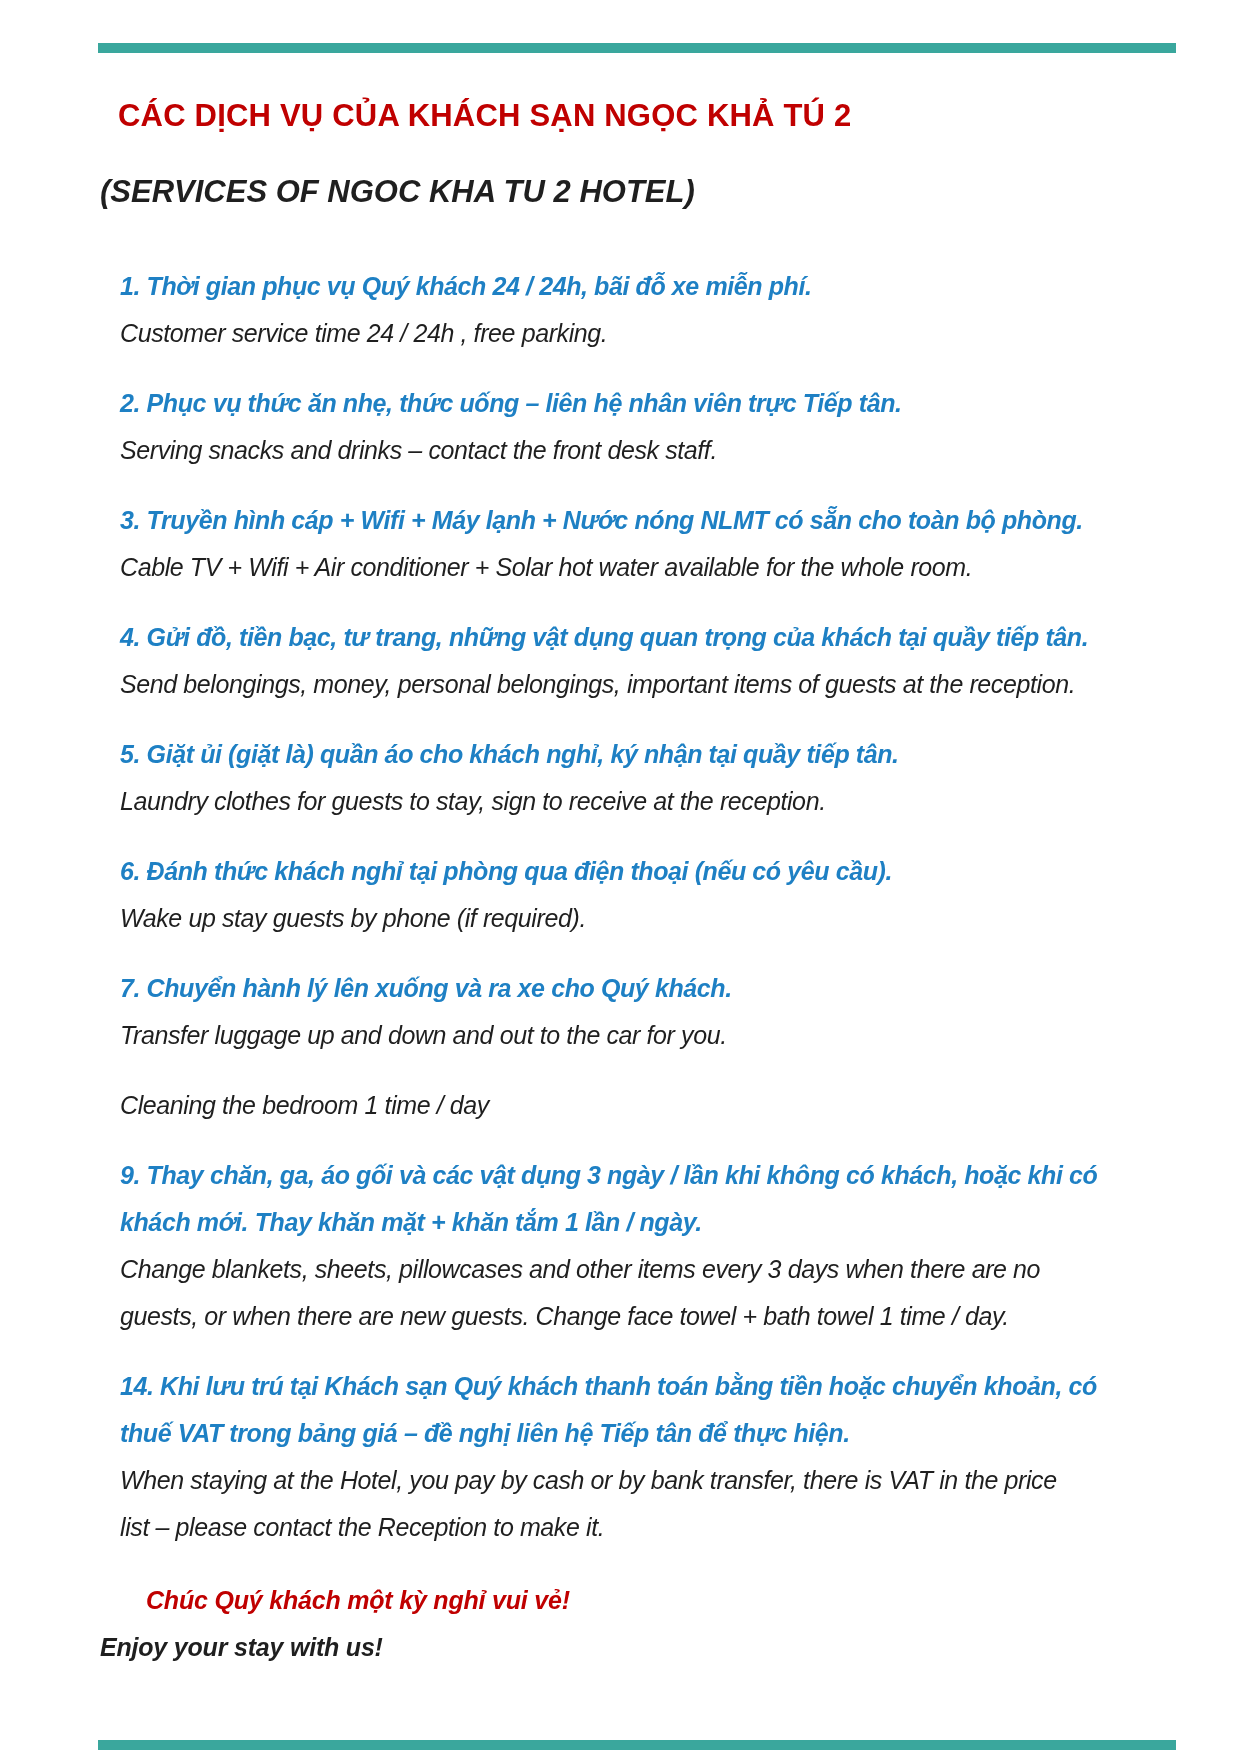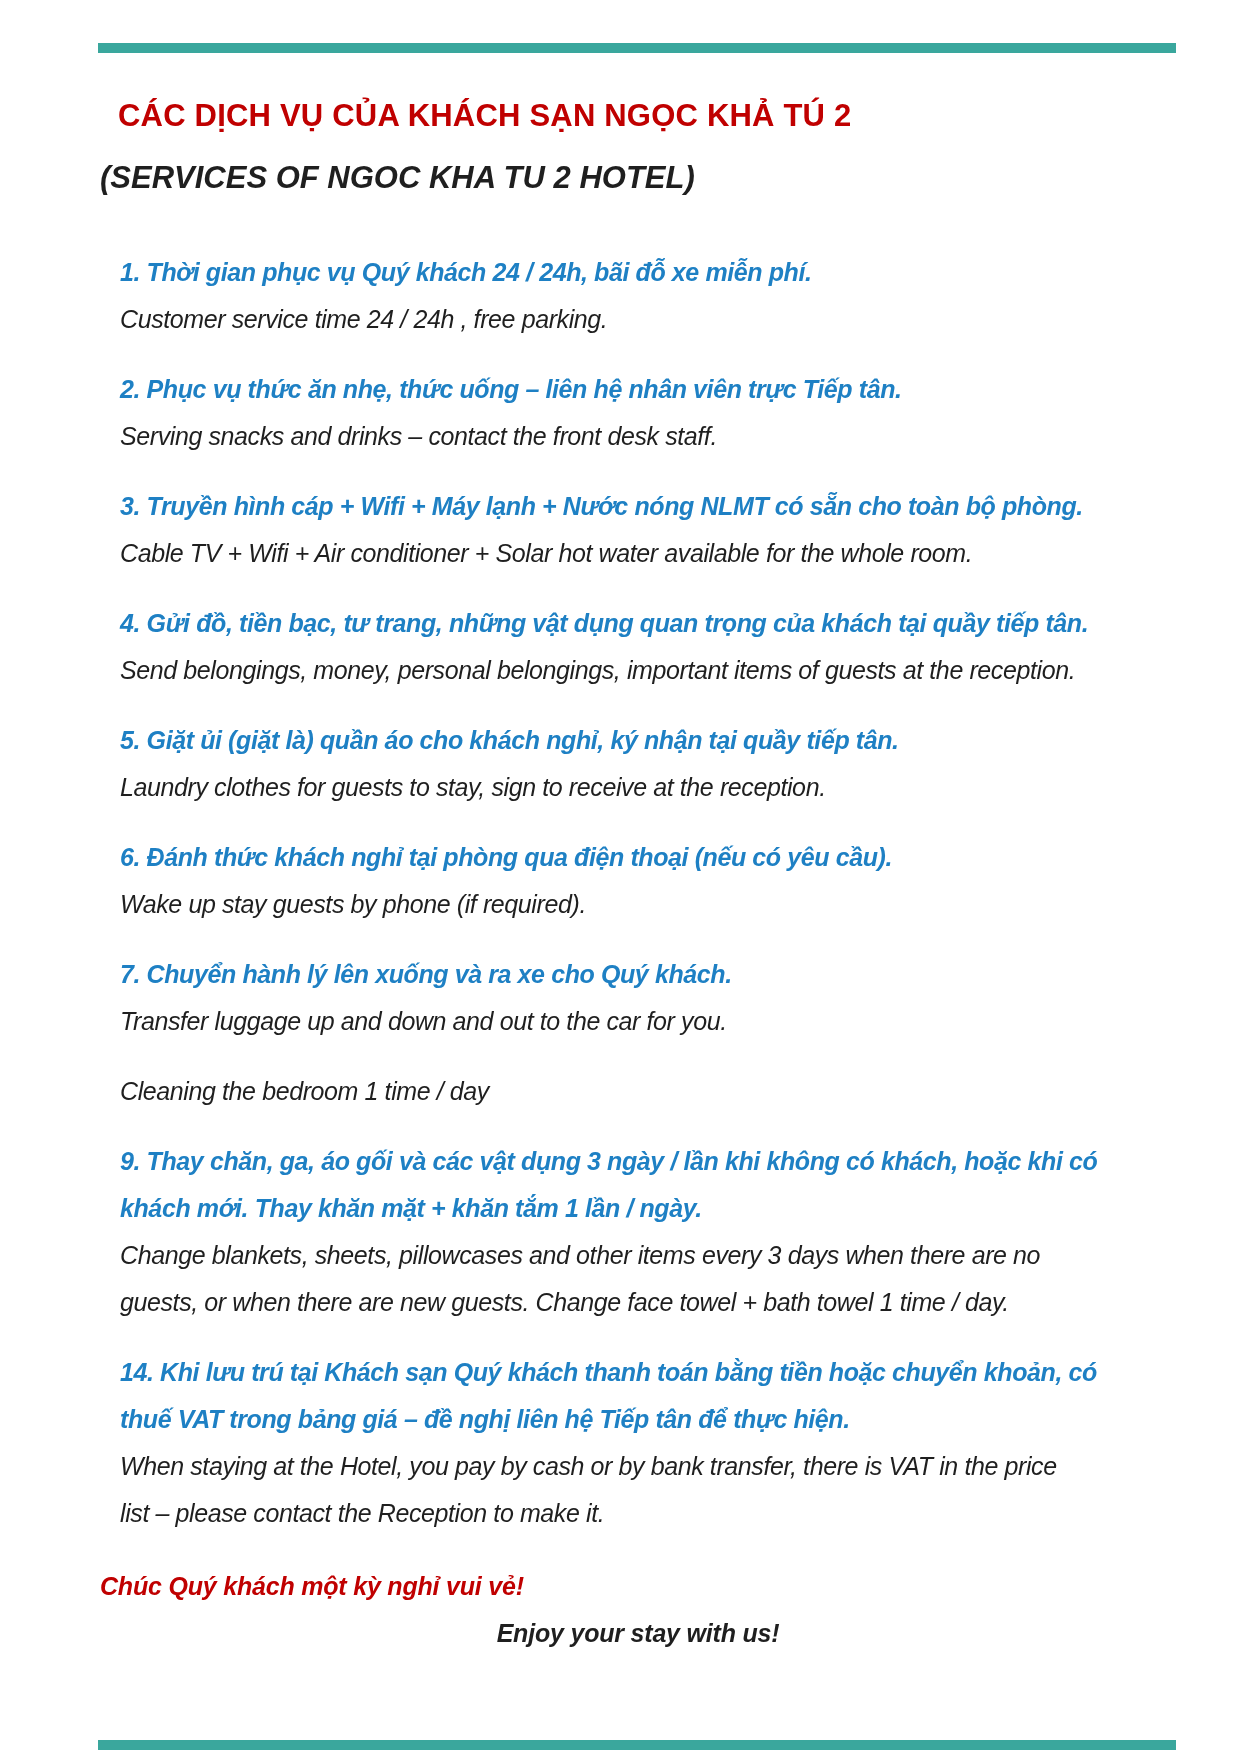--- a/index.html
+++ b/index.html
@@ -33,21 +33,21 @@
   .doc-title {
     margin: 97px 0 0 18px;
     font-size: 31px;
     line-height: 38px;
     font-weight: bold;
     font-style: normal;
     letter-spacing: 0.2px;
     color: var(--title-red, #c00000);
   }
   .doc-subtitle {
-    margin: 24px 0 0 0;
+    margin: 38px 0 0 0;
     font-size: 31px;
     line-height: 38px;
     font-weight: bold;
     font-style: italic;
     color: var(--text-black, #1f1f1f);
   }
   .services { margin-top: 52px; margin-left: 20px; }
   .service-item { margin: 0 0 23px 0; }
   .service-item p {
     margin: 0;
@@ -68,22 +68,22 @@
   }
   .closing { margin-top: 26px; }
   .closing p {
     margin: 0;
     font-size: 25px;
     line-height: 47px;
     font-weight: bold;
     font-style: italic;
     letter-spacing: -0.2px;
   }
-  .closing .closing-vi { color: var(--title-red, #c00000); }
-  .closing .closing-en { color: var(--text-black, #1f1f1f); text-align: center; }
+  .closing .closing-vi { color: var(--title-red, #c00000); margin-left: 46px; }
+  .closing .closing-en { color: var(--text-black, #1f1f1f); }
 </style>
 </head>
 <body>
 
 <div class="accent-bar top"></div>
 
 <div class="content">
   <h1 class="doc-title">CÁC DỊCH VỤ CỦA KHÁCH SẠN NGỌC KHẢ TÚ 2</h1>
   <h2 class="doc-subtitle">(SERVICES OF NGOC KHA TU 2 HOTEL)</h2>
 

